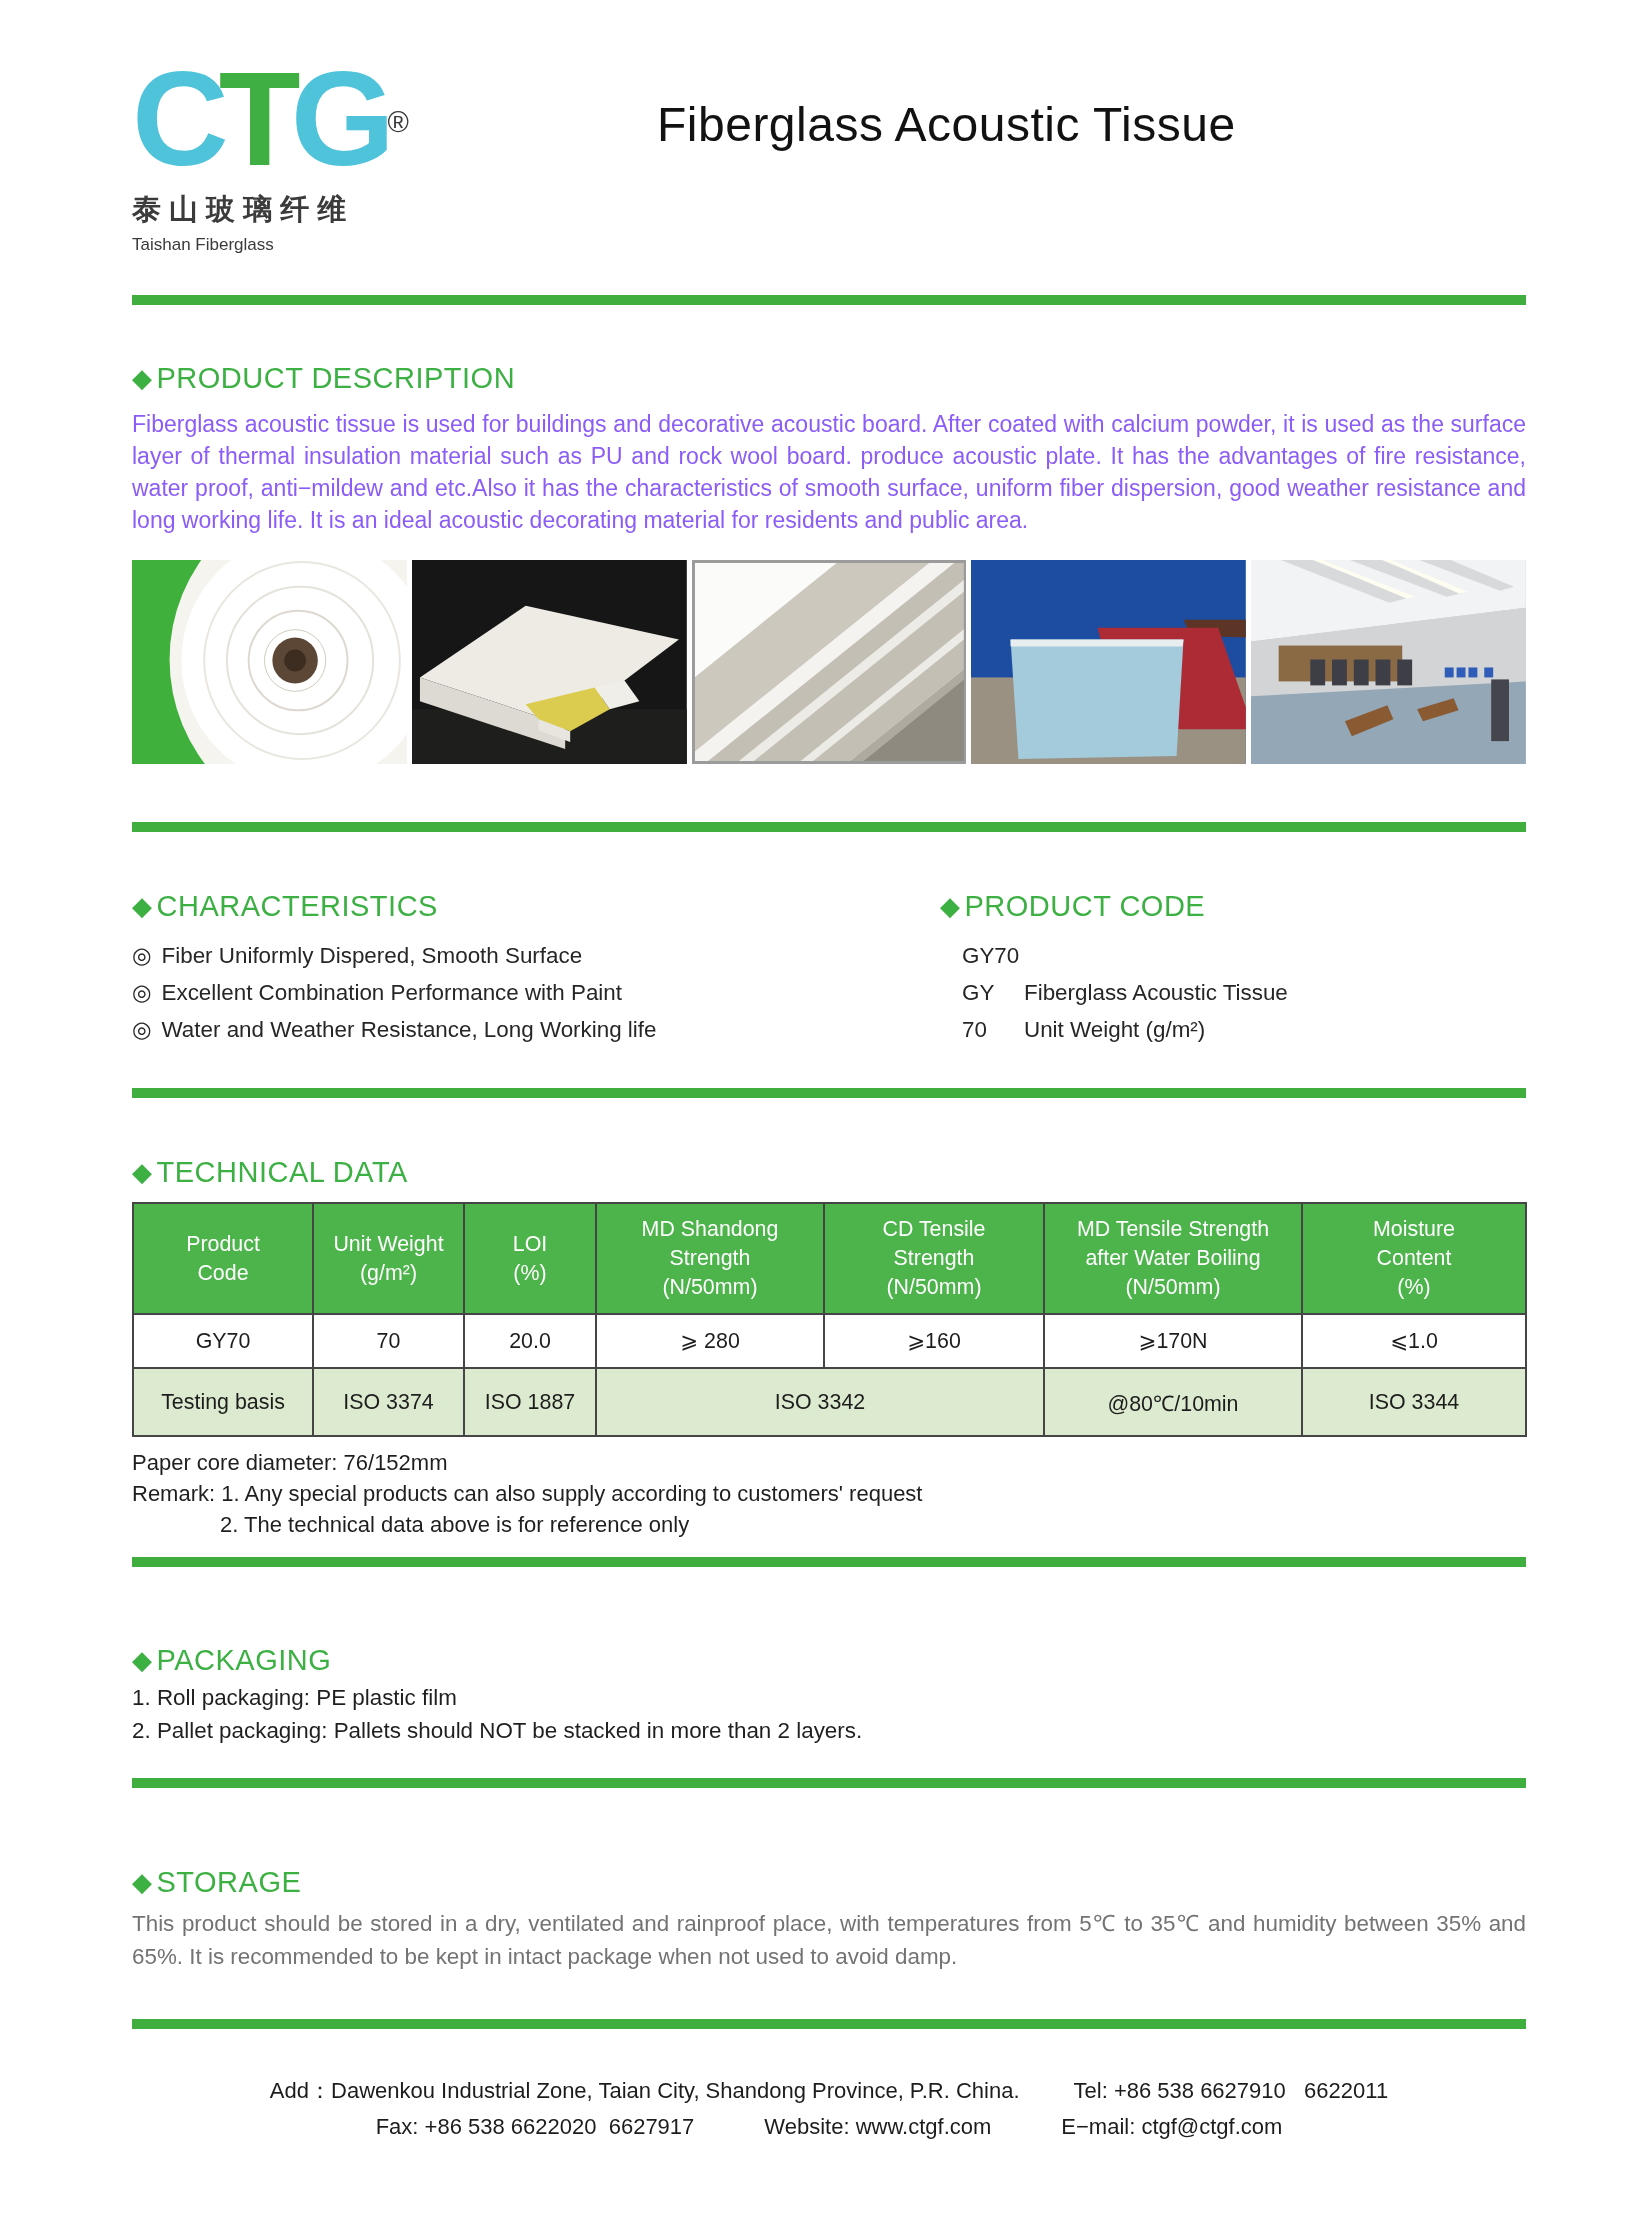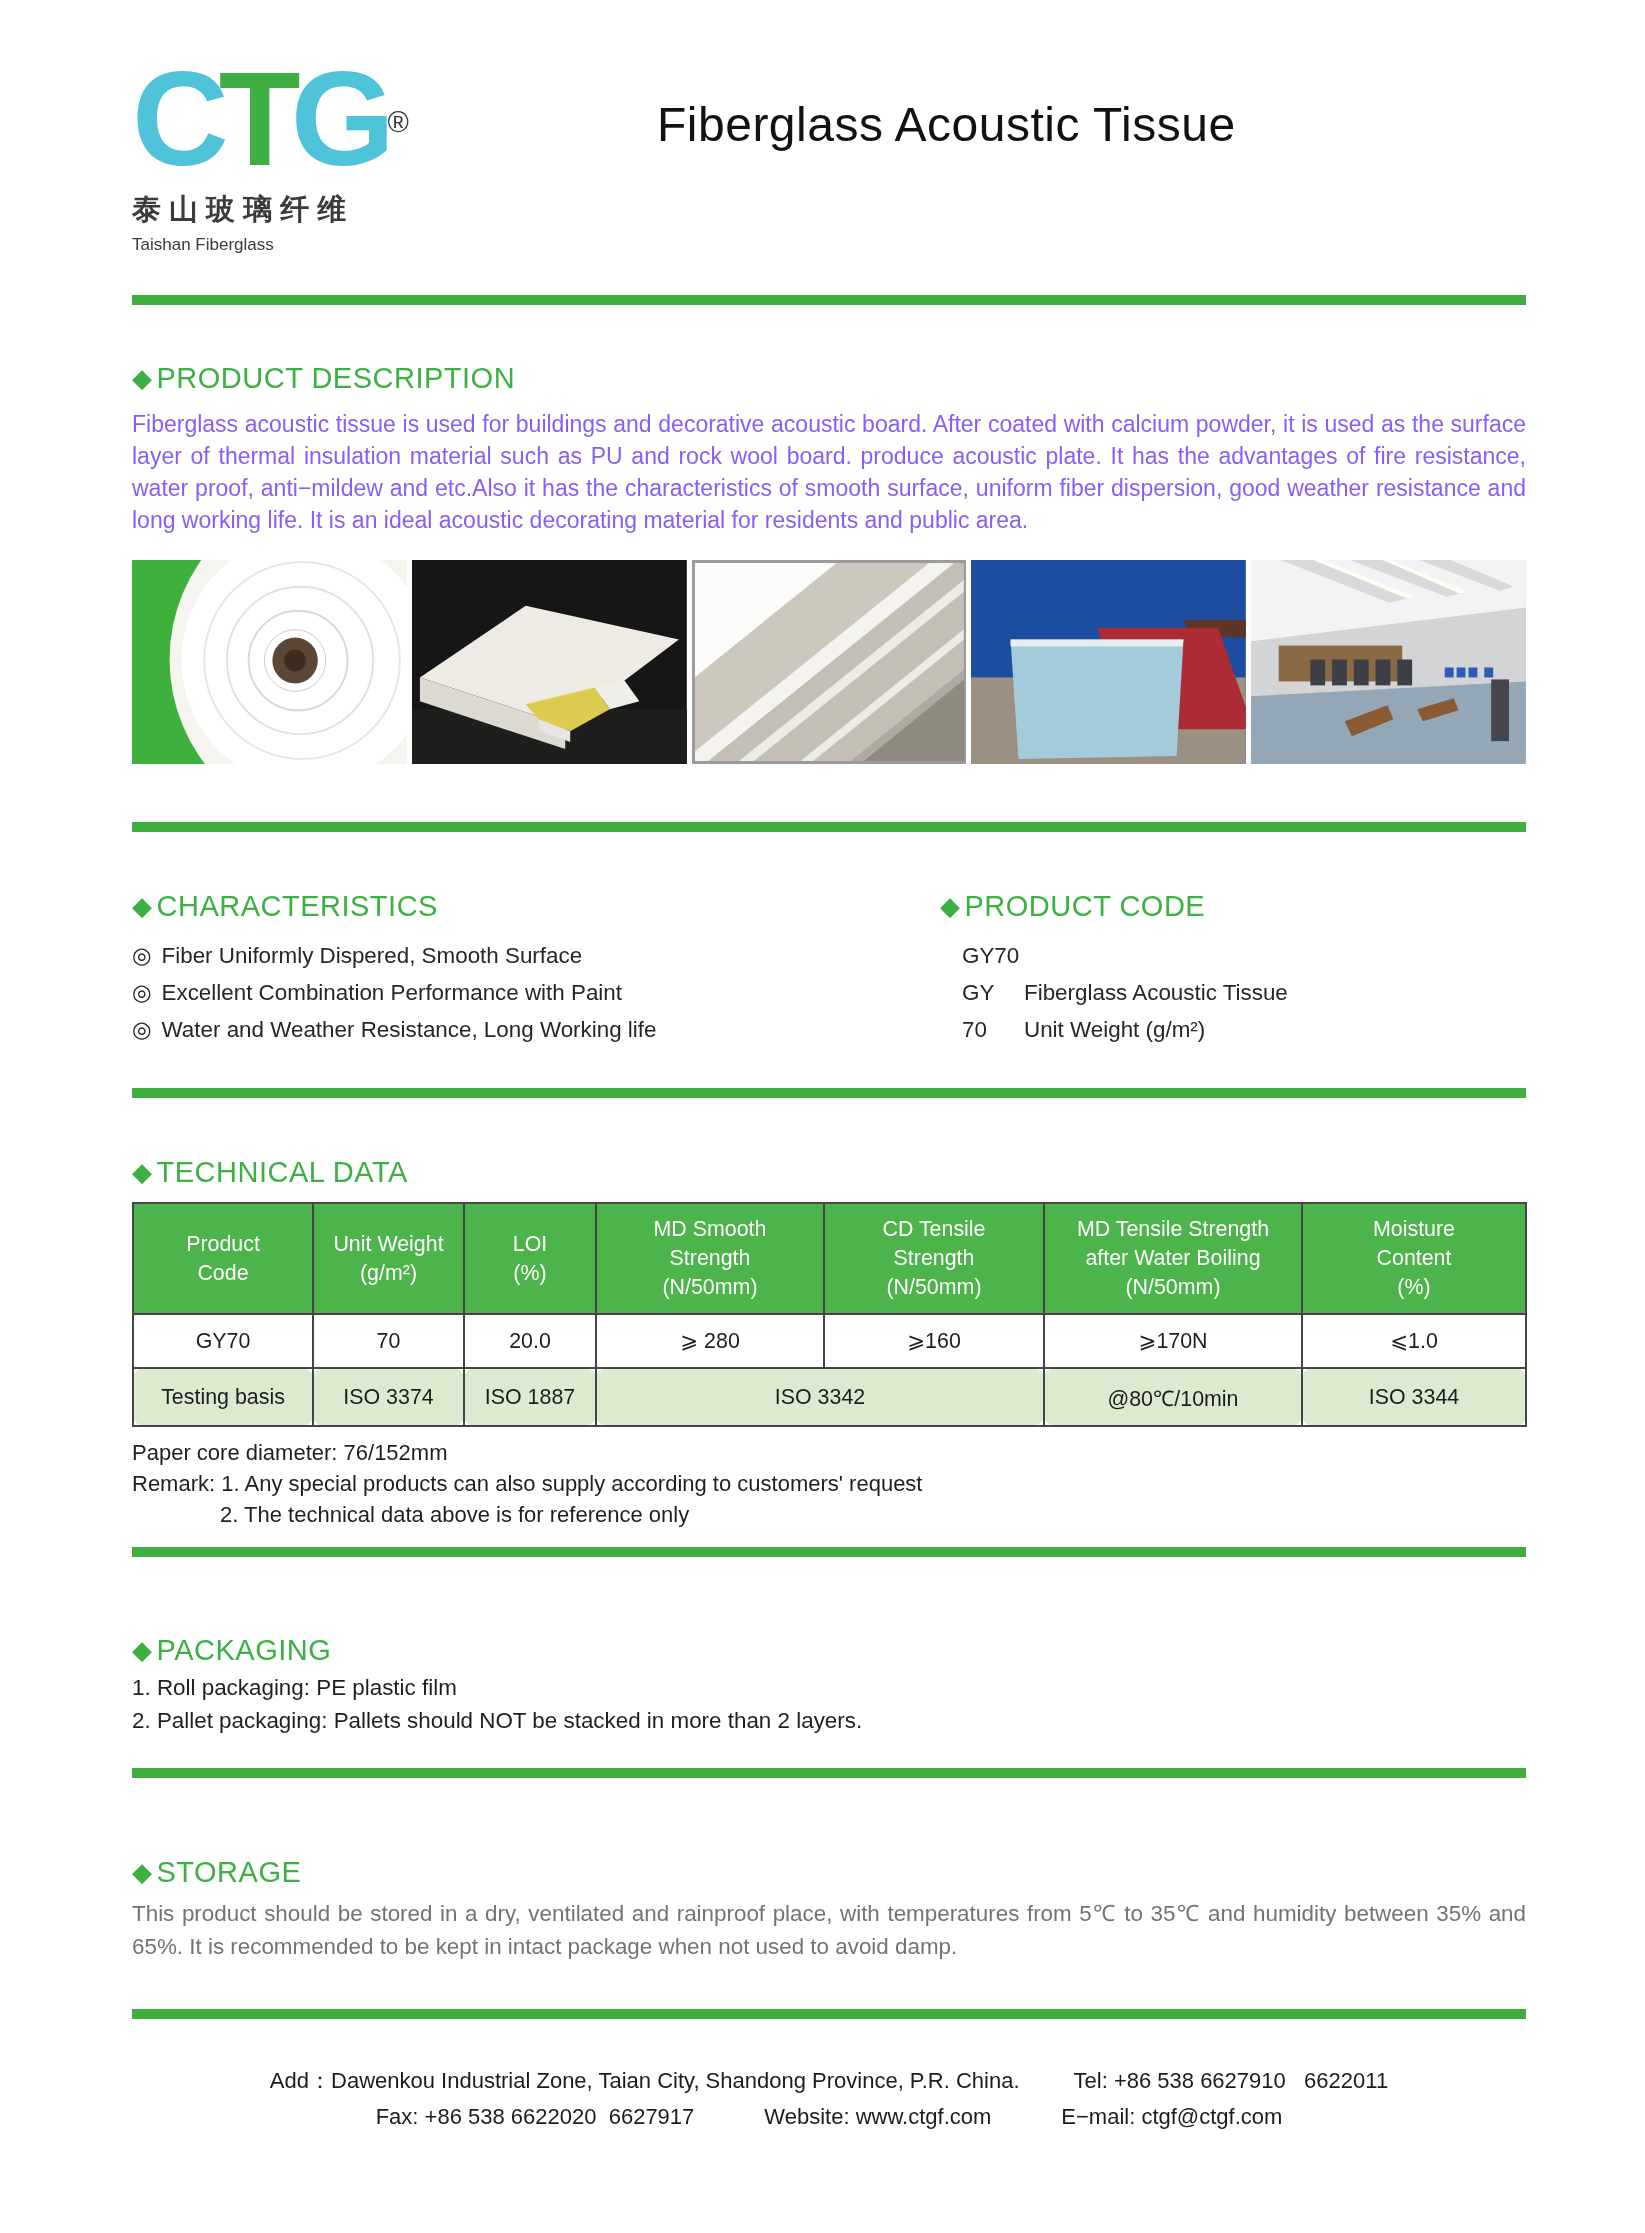--- a/index.html
+++ b/index.html
@@ -49,21 +49,21 @@
   .pc-line { display: flex; }
   .pc-key { width: 62px; flex: 0 0 62px; }
   .rule-3 { margin-top: 40px; }
 
   
   .sec-technical { margin-top: 57px; }
   .tech-table { margin-top: 13px; width: 1393px; border-collapse: collapse; table-layout: fixed; }
   .tech-table th, .tech-table td { border: 2px solid #454545; text-align: center; vertical-align: middle; }
   .tech-table th { background: #4cb44a; color: #ffffff; font-weight: normal; font-size: 21.4px; line-height: 29px; white-space: pre-line; height: 111px; }
   .row-data td { height: 54px; font-size: 21.4px; background: #ffffff; color: #1d1d1d; }
-  .row-testing td { height: 58px; font-size: 21.4px; background: #dcead0; color: #1d1d1d; border-radius: 11px; }
+  .row-testing td { height: 68px; font-size: 21.4px; background: #dcead0; color: #1d1d1d; }
   .tech-notes { margin-top: 10px; font-size: 22px; line-height: 31px; color: #1f1f1f; }
   .remark-indent { padding-left: 88px; }
   .rule-4 { margin-top: 17px; }
 
   
   .sec-packaging { margin-top: 76px; }
   .pk-lines { margin-top: 4px; font-size: 22.4px; line-height: 33px; color: #1f1f1f; }
   .rule-5 { margin-top: 31px; }
 
   
@@ -244,21 +244,21 @@
           <col style="width:224px">
       </colgroup>
       <tbody>
         <tr>
           <th>Product
 Code</th>
           <th>Unit Weight
 (g/m²)</th>
           <th>LOI
 (%)</th>
-          <th>MD Smooth
+          <th>MD Shandong
 Strength
 (N/50mm)</th>
           <th>CD Tensile
 Strength
 (N/50mm)</th>
           <th>MD Tensile Strength
 after Water Boiling
 (N/50mm)</th>
           <th>Moisture
 Content

